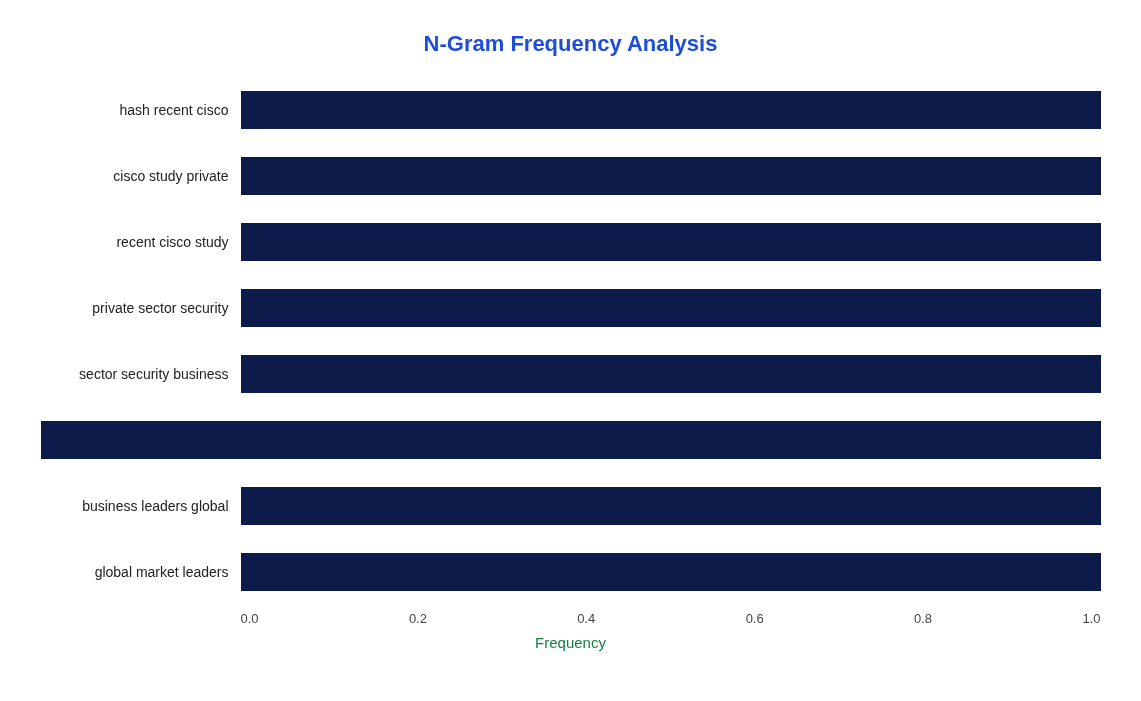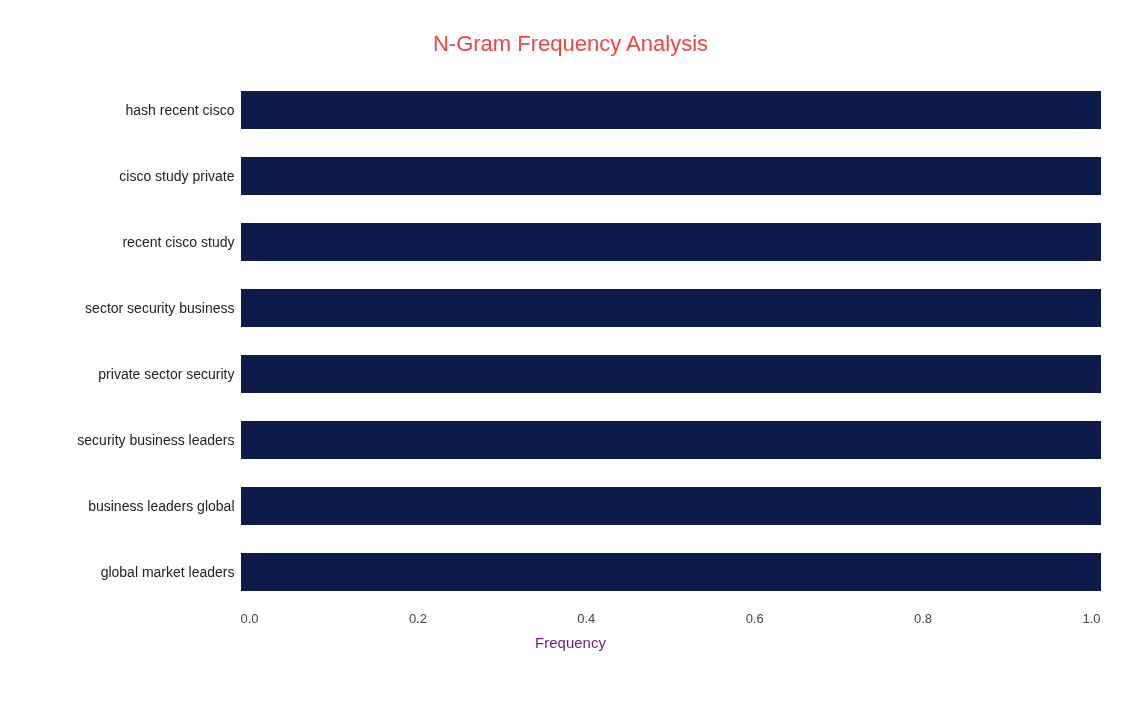--- a/index.html
+++ b/index.html
@@ -15,41 +15,41 @@
     .chart-container {
       width: 1100px;
       height: 680px;
       display: flex;
       flex-direction: column;
       align-items: center;
       padding: 20px 20px 40px 20px;
     }
     .chart-title {
       font-size: 22px;
-      font-weight: normal;
-      color: #ef4444;
+      font-weight: bold;
+      color: #1d4ed8;
       margin-bottom: 20px;
       text-align: center;
     }
     .chart-area {
       display: flex;
       flex-direction: column;
       width: 100%;
       flex: 1;
     }
     .bar-row {
       display: flex;
       align-items: center;
       flex: 1;
       min-height: 0;
     }
     .bar-label {
       width: 200px;
       text-align: right;
-      padding-right: 6px;
+      padding-right: 12px;
       font-size: 14px;
       color: #222;
       flex-shrink: 0;
     }
     .bar-track {
       flex: 1;
       height: 38px;
       background: #f0f0f0;
       position: relative;
     }
@@ -73,21 +73,21 @@
       position: relative;
     }
     .x-tick {
       font-size: 13px;
       color: #444;
       text-align: left;
     }
     .x-label {
       text-align: center;
       font-size: 15px;
-      color: #701a75;
+      color: #15803d;
       margin-top: 8px;
     }
   </style>
 </head>
 <body>
 
 <div class="chart-container">
   <div class="chart-title">N-Gram Frequency Analysis</div>
   <div class="chart-area" id="bar-chart">
       <div class="bar-row">
@@ -102,33 +102,32 @@
           <div class="bar-fill" style="width: 100%;"></div>
         </div>
       </div>
       <div class="bar-row">
         <div class="bar-label">recent cisco study</div>
         <div class="bar-track">
           <div class="bar-fill" style="width: 100%;"></div>
         </div>
       </div>
       <div class="bar-row">
+        <div class="bar-label">private sector security</div>
+        <div class="bar-track">
+          <div class="bar-fill" style="width: 100%;"></div>
+        </div>
+      </div>
+      <div class="bar-row">
         <div class="bar-label">sector security business</div>
         <div class="bar-track">
           <div class="bar-fill" style="width: 100%;"></div>
         </div>
       </div>
       <div class="bar-row">
-        <div class="bar-label">private sector security</div>
-        <div class="bar-track">
-          <div class="bar-fill" style="width: 100%;"></div>
-        </div>
-      </div>
-      <div class="bar-row">
-        <div class="bar-label">security business leaders</div>
         <div class="bar-track">
           <div class="bar-fill" style="width: 100%;"></div>
         </div>
       </div>
       <div class="bar-row">
         <div class="bar-label">business leaders global</div>
         <div class="bar-track">
           <div class="bar-fill" style="width: 100%;"></div>
         </div>
       </div>

